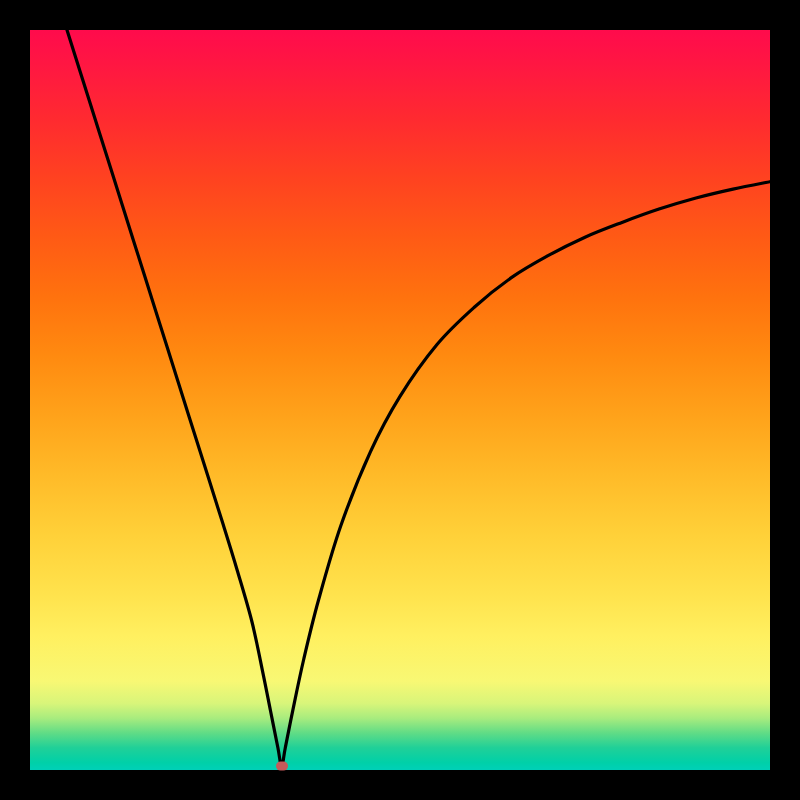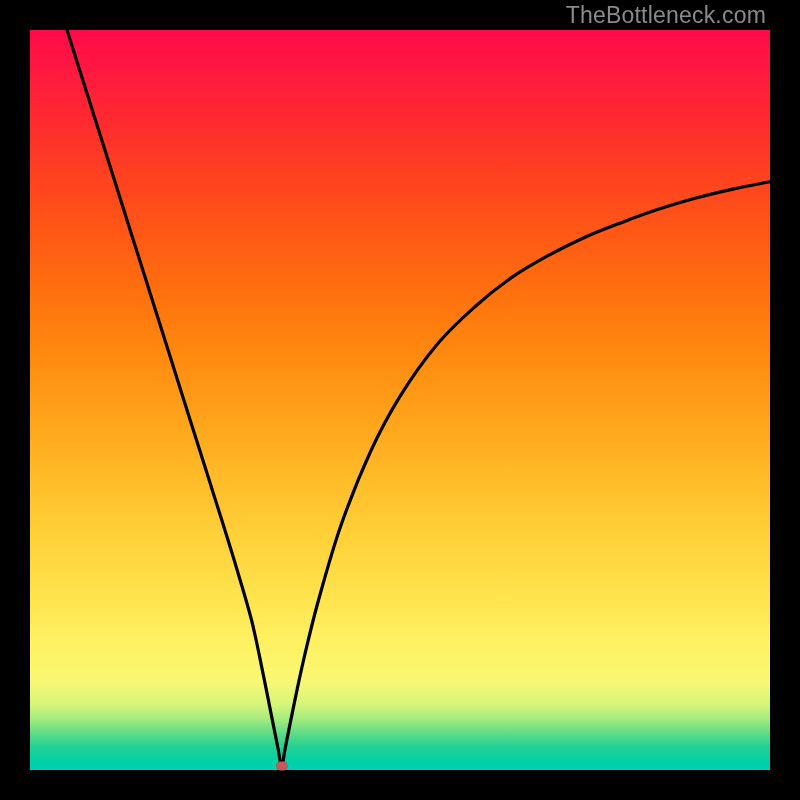--- a/index.html
+++ b/index.html
@@ -67,21 +67,20 @@
     background: #c45a5a;
     border-radius: 5px;
     transform: translate(-50%, -50%);
   }
 </style>
 </head>
 <body>
 
 <div class="outer">
 
-  <div class="watermark">TheBottleneck.com</div>
 
   <div class="plot-area">
 
     <svg class="curve" viewBox="0 0 740 740" preserveAspectRatio="none">
       <path id="curve-path" fill="none" stroke="#000000" stroke-width="3.2" stroke-linejoin="round" stroke-linecap="round" d="M 37.00 0.00 C 40.70 11.72, 51.80 46.87, 59.20 70.30 C 66.60 93.73, 74.00 117.17, 81.40 140.60 C 88.80 164.03, 96.20 187.47, 103.60 210.90 C 111.00 234.33, 118.40 257.77, 125.80 281.20 C 133.20 304.63, 140.60 328.07, 148.00 351.50 C 155.40 374.93, 162.80 398.37, 170.20 421.80 C 177.60 445.23, 186.23 472.37, 192.40 492.10 C 198.57 511.83, 202.27 523.55, 207.20 540.20 C 212.13 556.85, 217.68 574.73, 222.00 592.00 C 226.32 609.27, 230.02 629.00, 233.10 643.80 C 236.18 658.60, 238.03 668.47, 240.50 680.80 C 242.97 693.13, 246.05 708.55, 247.90 717.80 C 249.75 727.05, 250.37 736.30, 251.60 736.30 C 252.83 736.30, 253.45 727.05, 255.30 717.80 C 257.15 708.55, 259.62 695.60, 262.70 680.80 C 265.78 666.00, 269.48 647.50, 273.80 629.00 C 278.12 610.50, 282.43 592.00, 288.60 569.80 C 294.77 547.60, 302.17 520.47, 310.80 495.80 C 319.43 471.13, 330.53 443.38, 340.40 421.80 C 350.27 400.22, 358.90 384.18, 370.00 366.30 C 381.10 348.42, 394.67 329.30, 407.00 314.50 C 419.33 299.70, 431.67 288.60, 444.00 277.50 C 456.33 266.40, 468.67 256.53, 481.00 247.90 C 493.33 239.27, 505.67 232.48, 518.00 225.70 C 530.33 218.92, 542.67 212.75, 555.00 207.20 C 567.33 201.65, 579.67 197.09, 592.00 192.40 C 604.33 187.71, 616.67 183.15, 629.00 179.08 C 641.33 175.01, 653.67 171.31, 666.00 167.98 C 678.33 164.65, 690.67 161.81, 703.00 159.10 C 715.33 156.39, 733.83 152.93, 740.00 151.70"></path>
     </svg>
 
     <div class="marker" id="marker" style="left: 251.6px; top: 736.3px; background: rgb(196, 90, 90);"></div>
   </div>
 </div>

